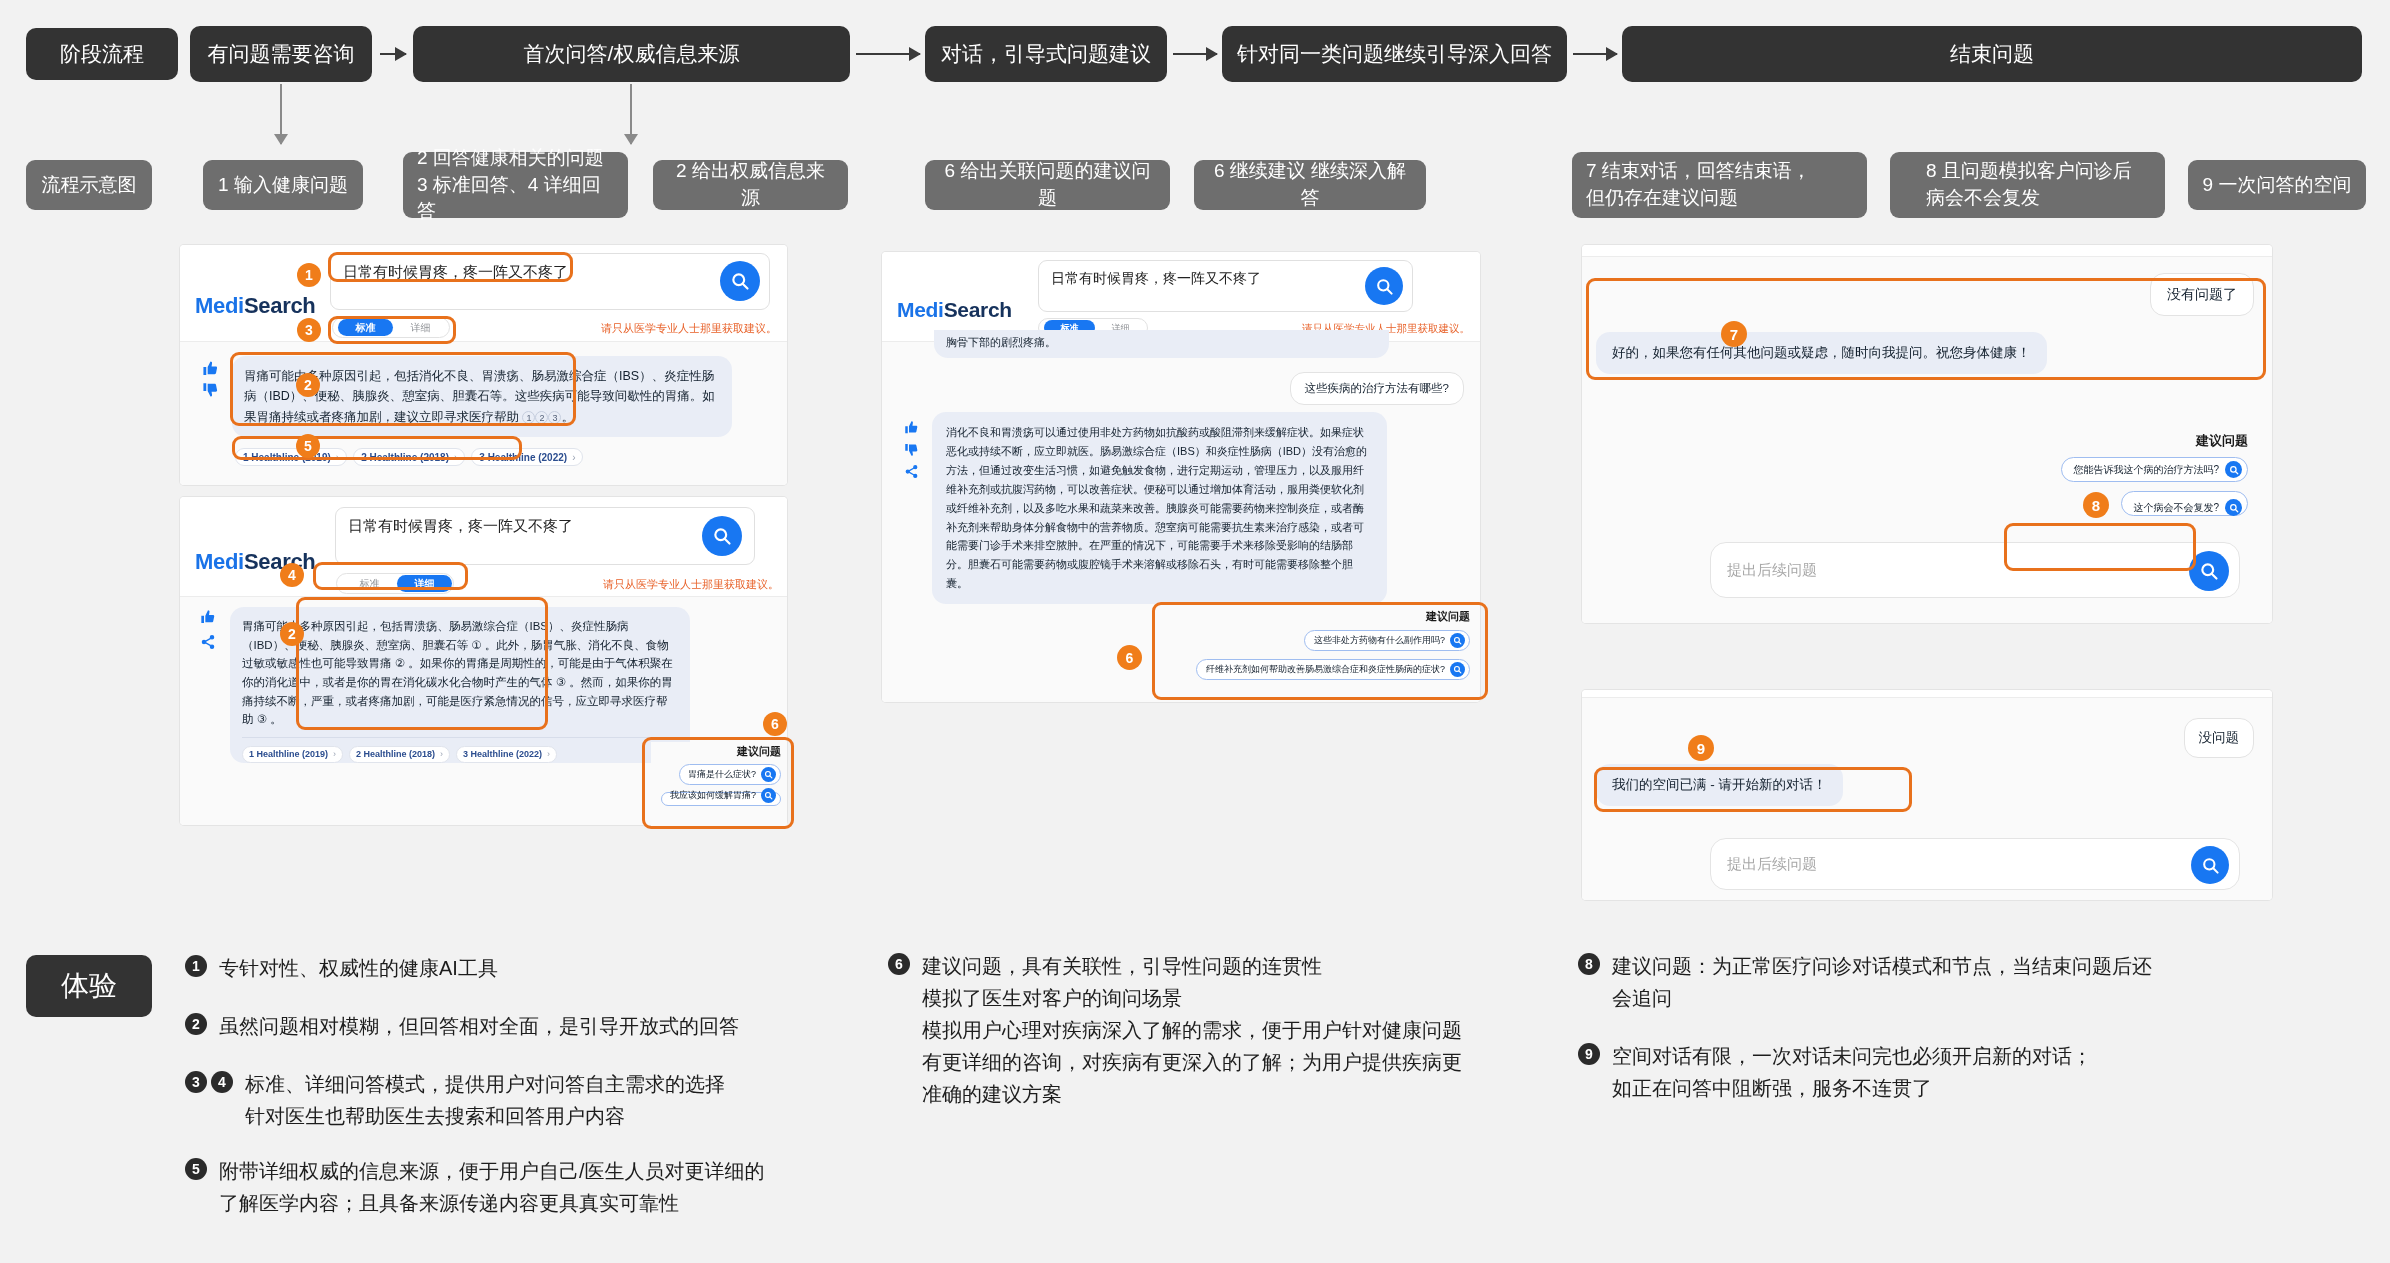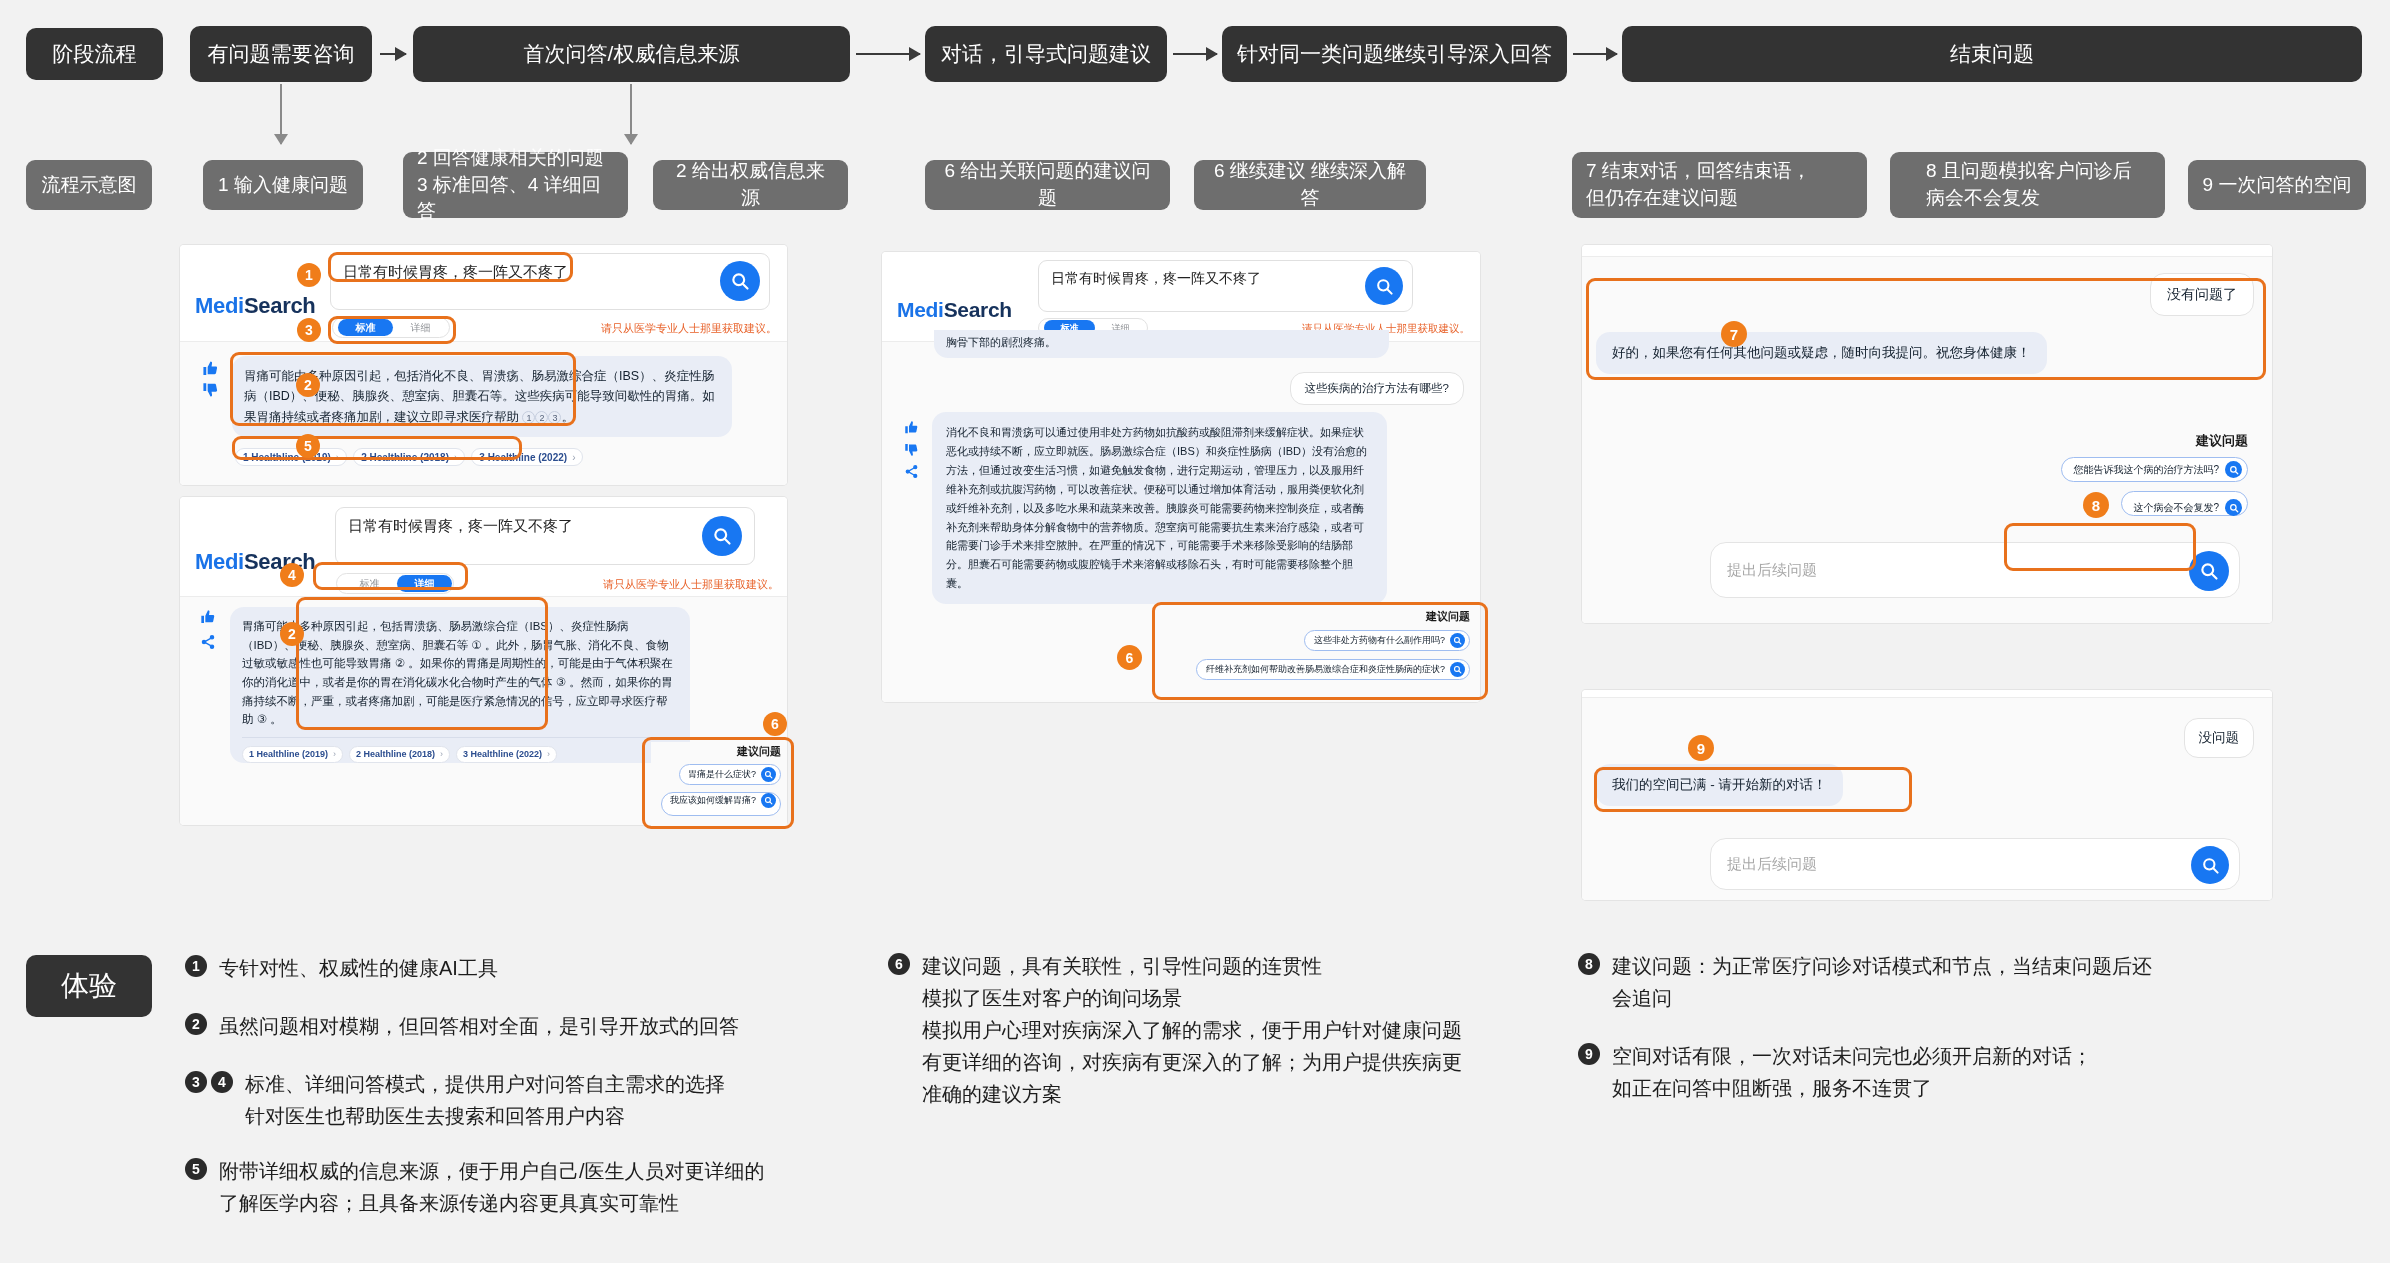--- a/index.html
+++ b/index.html
@@ -200,21 +200,21 @@
     display: flex; align-items: center; justify-content: center;
     font-size: 14px; font-weight: bold;
     margin-top: 3px;
   }
   .note-txt { font-size: 20px; color: #1d1d1d; line-height: 1.6; white-space: pre-line; }
   .note-nums { display: flex; gap: 4px; flex: 0 0 auto; }
 </style>
 </head>
 <body>
 
-<div class="stage-pill abs" style="left:26px; top:28px; width:137px; height:52px;">阶段流程</div>
+<div class="stage-pill abs" style="left:26px; top:28px; width:152px; height:52px;">阶段流程</div>
 
 <div class="stage-pill abs" style="left:190px; top:26px; width:182px; height:56px;">有问题需要咨询</div>
 <div class="arrow-h" style="left:380px; top:53px; width:26px;"></div>
 <div class="stage-pill abs" style="left:413px; top:26px; width:437px; height:56px;">首次问答/权威信息来源</div>
 <div class="arrow-h" style="left:856px; top:53px; width:64px;"></div>
 <div class="stage-pill abs" style="left:925px; top:26px; width:242px; height:56px;">对话，引导式问题建议</div>
 <div class="arrow-h" style="left:1173px; top:53px; width:44px;"></div>
 <div class="stage-pill abs" style="left:1222px; top:26px; width:345px; height:56px;">针对同一类问题继续引导深入回答</div>
 <div class="arrow-h" style="left:1573px; top:53px; width:44px;"></div>
 <div class="stage-pill abs" style="left:1622px; top:26px; width:740px; height:56px;">结束问题</div>
@@ -350,21 +350,21 @@
   <div class="sugg-title" style="right:6px; top:2px; font-size:11px;">建议问题</div>
   <div class="sugg-chip" style="right:6px; top:22px; height:21px; padding:0 4px 0 8px; font-size:9px; gap:5px;">
     <span>胃痛是什么症状?</span>
     <span class="mag" style="width:15px;height:15px;">
         <svg width="9" height="9" viewBox="0 0 24 24" fill="none" stroke="#fff" stroke-width="3">
           <circle cx="10.5" cy="10.5" r="6.5"></circle>
           <line x1="15.5" y1="15.5" x2="21" y2="21" stroke-linecap="round"></line>
         </svg>
       </span>
   </div>
-  <div class="sugg-chip" style="right:6px; top:50px; height:24px; padding:0 4px 8px 8px; font-size:9px; gap:5px;text-align:center;">
+  <div class="sugg-chip" style="right:6px; top:50px; height:14px; padding:0 4px 8px 8px; font-size:9px; gap:5px;text-align:center;">
     <span>我应该如何缓解胃痛?</span>
     <span class="mag" style="width:15px;height:15px;">
         <svg width="9" height="9" viewBox="0 0 24 24" fill="none" stroke="#fff" stroke-width="3">
           <circle cx="10.5" cy="10.5" r="6.5"></circle>
           <line x1="15.5" y1="15.5" x2="21" y2="21" stroke-linecap="round"></line>
         </svg>
       </span>
   </div>
 </div>
 

